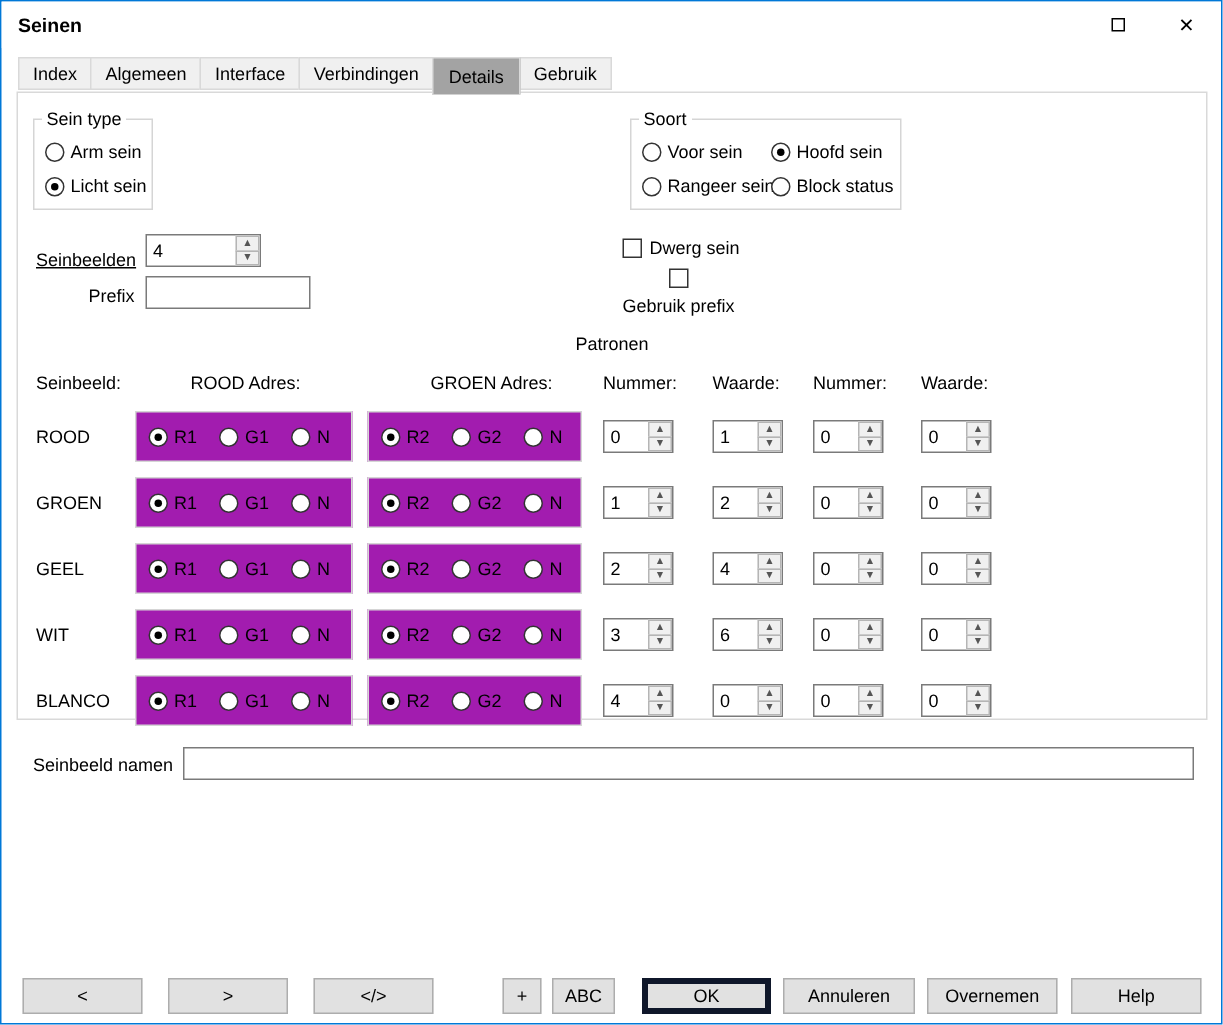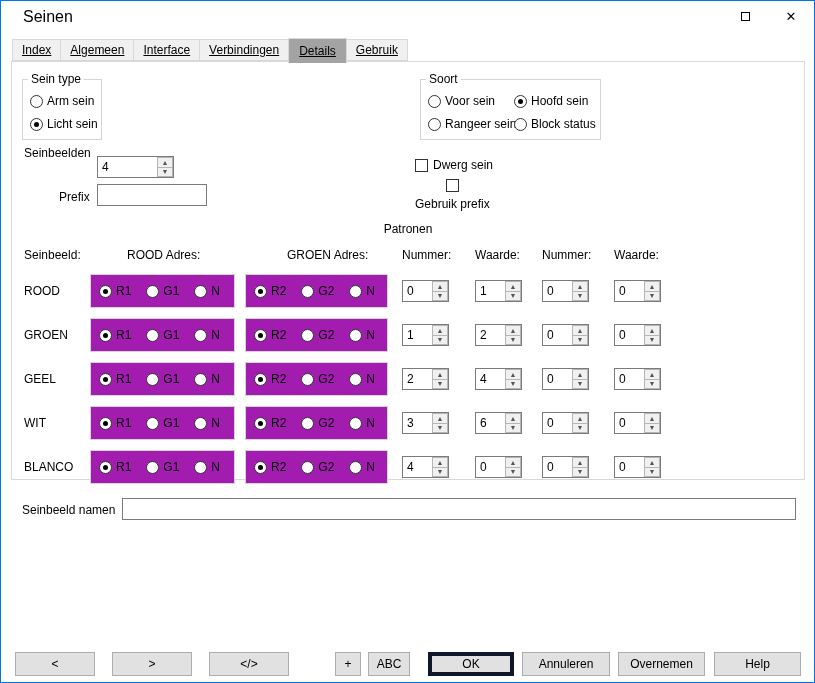--- a/index.html
+++ b/index.html
@@ -16,29 +16,29 @@
     height: 683px;
     border: 1px solid #0078d7;
     background: #fff;
     overflow: hidden;
   }
   
   .titlebar {
     position: absolute; left: 0; top: 0; right: 0; height: 31px;
     display: flex; align-items: center; background: #fff;
   }
-  .title { padding-left: 22px; font-size: 16px; }
+  .title { padding-left: 11px; font-size: 13px; font-weight: bold; }
   .win-controls { margin-left: auto; display: flex; height: 100%; }
   .win-btn { width: 46px; height: 100%; display: flex; align-items: center; justify-content: center; }
   .max-shape { width: 9px; height: 9px; border: 1px solid #000; display: block; }
   .close-glyph { font-size: 13px; }
   
   .tabstrip {
     position: absolute; left: 11px; top: 37px; height: 24px;
-    display: flex; align-items: center; z-index: 2; text-decoration: underline;
+    display: flex; align-items: flex-start; z-index: 2;
   }
   .tab {
     height: 22px; padding: 0 9px; display: flex; align-items: center;
     background: #f0f0f0; border: 1px solid #d9d9d9; white-space: nowrap;
   }
   .tab + .tab { margin-left: -1px; }
   .tab.active {
     height: 25px; background: #a3a3a3; border-bottom: none;
     padding: 0 10px; position: relative; z-index: 3;
   }
@@ -61,21 +61,21 @@
   .radio {
     width: 13px; height: 13px; border: 1px solid #333; border-radius: 50%;
     background: #fff; position: relative; flex: none; display: inline-block;
   }
   .radio.checked::after {
     content: ""; position: absolute; left: 3px; top: 3px;
     width: 5px; height: 5px; border-radius: 50%; background: #000;
   }
   .checkbox { width: 13px; height: 13px; border: 1px solid #333; background: #fff; flex: none; display: inline-block; }
   .lbl { position: absolute; white-space: nowrap; }
-  #lbl-seinbeelden { left: 12px; top: 84px; }
+  #lbl-seinbeelden { left: 12px; top: 104px; text-decoration: underline; }
   #lbl-prefix { left: 47px; top: 128px; }
   .chk { position: absolute; display: flex; align-items: center; gap: 5px; }
   .chk-dwerg  { left: 403px; top: 96px; }
   .chk-gebruik { left: 403px; top: 117px; flex-direction: column; }
   .textbox {
     position: absolute; border: 1px solid #7a7a7a; background: #fff;
     font: inherit; padding: 0 4px; outline: none;
   }
   #input-prefix { left: 85px; top: 122px; width: 110px; height: 22px; }
   #input-namen  { left: 110px; top: 436px; width: 674px; height: 22px; }

